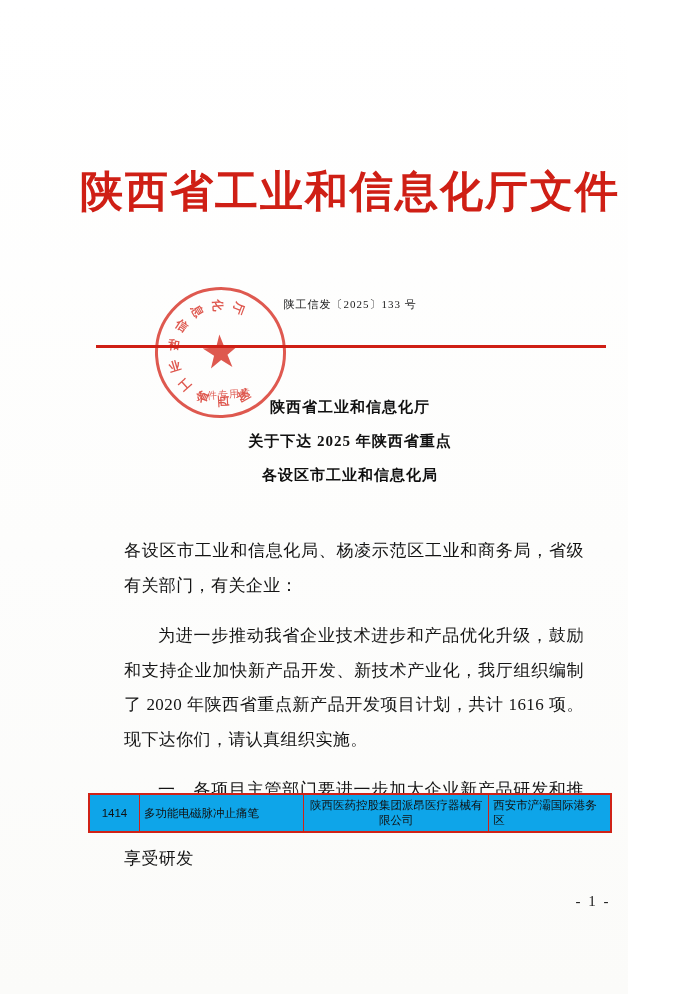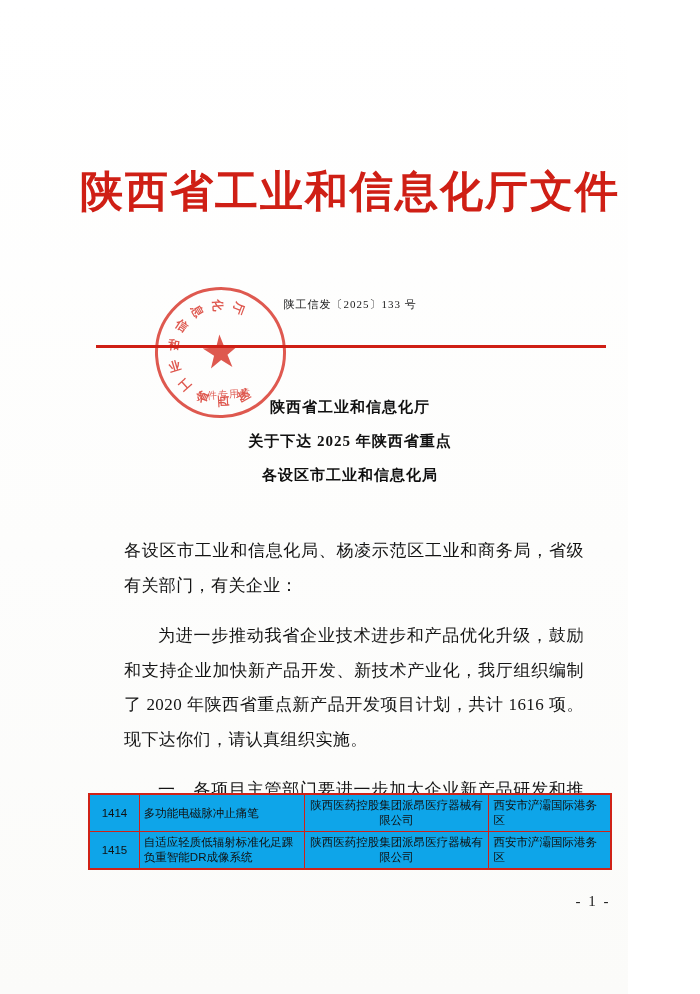--- a/index.html
+++ b/index.html
@@ -218,25 +218,19 @@
   </div>
 
   <table class="tbl">
     <tbody>
       <tr>
         <td class="c-idx">1414</td>
         <td class="c-name">多功能电磁脉冲止痛笔</td>
         <td class="c-org">陕西医药控股集团派昂医疗器械有限公司</td>
         <td class="c-area">西安市浐灞国际港务区</td>
       </tr>
-      <tr>
-        <td class="c-idx">1415</td>
-        <td class="c-name">自适应轻质低辐射标准化足踝负重智能DR成像系统</td>
-        <td class="c-org">陕西医药控股集团派昂医疗器械有限公司</td>
-        <td class="c-area">西安市浐灞国际港务区</td>
-      </tr>
     </tbody>
   </table>
 
   <div class="page-num">
     <span class="inner">- 1 -</span>
   </div>
 </div>
 
 </body></html>

